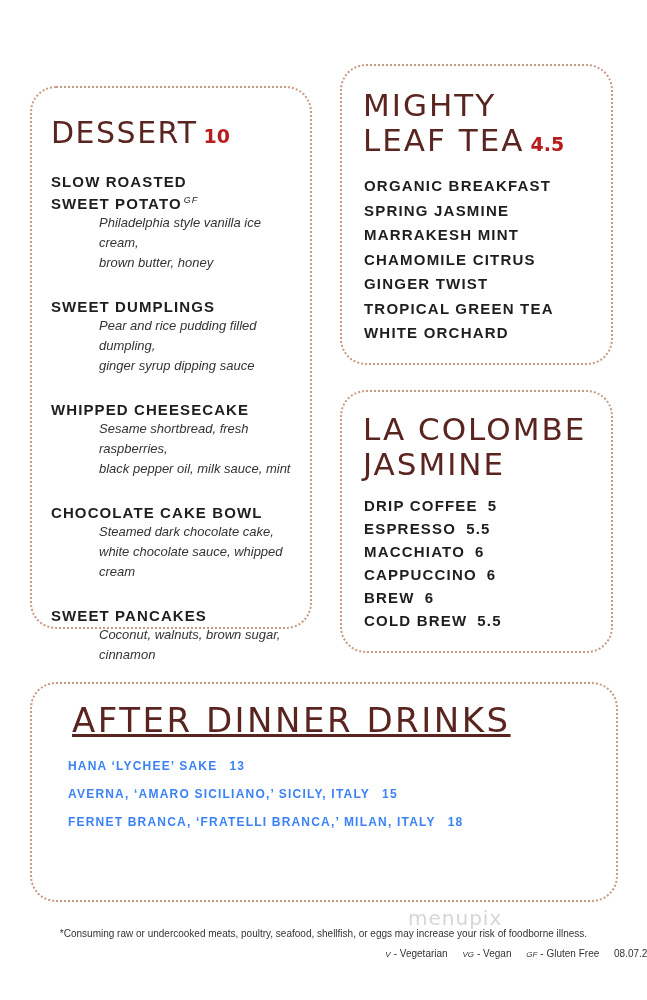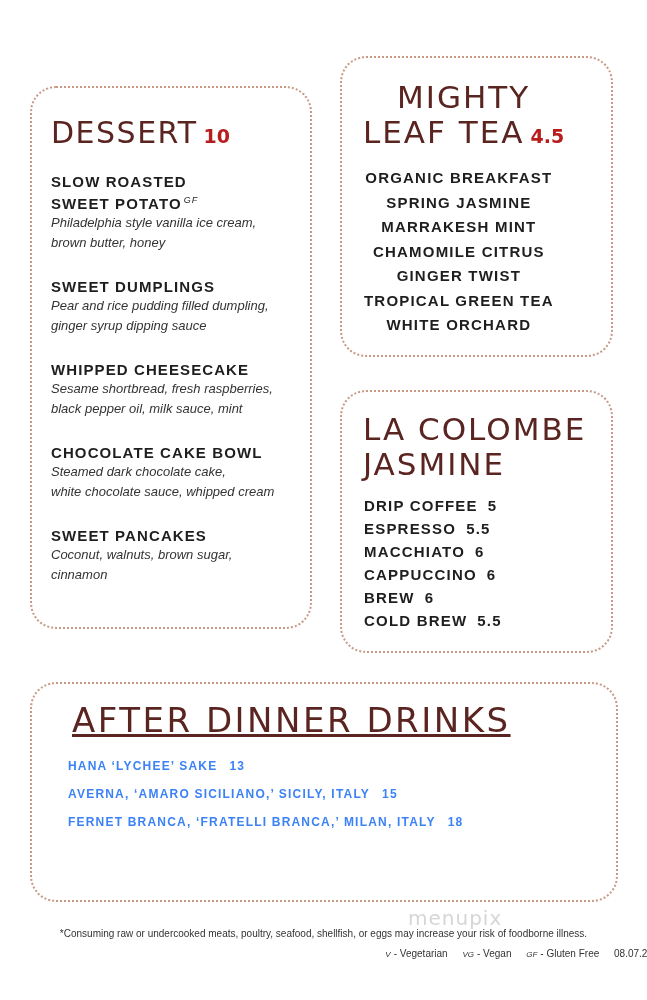--- a/index.html
+++ b/index.html
@@ -5,37 +5,37 @@
     html, body { margin: 0; padding: 0; }
     body {
       width: 647px; height: 1000px; background: #ffffff; position: relative; overflow: hidden;
       font-family: "Liberation Sans", "DejaVu Sans", sans-serif; color: #1e1e1e;
     }
     .box {
       position: absolute; box-sizing: border-box;
       border: 2px dotted #c89a86; border-radius: 26px; background: #fff;
     }
     #dessert { left: 30px; top: 86px; width: 282px; height: 543px; }
-    #tea { left: 340px; top: 56px; width: 273px; height: 301px; text-align: center; }
+    #tea { left: 340px; top: 64px; width: 273px; height: 301px; }
     #coffee { left: 340px; top: 390px; width: 273px; height: 263px; }
     #drinks { left: 30px; top: 682px; width: 588px; height: 220px; }
 
     .title {
       color: #5a2420; font-weight: normal; letter-spacing: 2px; margin: 0;
       font-family: "DejaVu Sans", "Liberation Sans", sans-serif;
     }
     .price-big { color: #b91c1c; font-weight: bold; letter-spacing: 0; }
 
     #dessert .title { position: absolute; left: 19px; top: 28px; font-size: 30px; line-height: 34px; letter-spacing: 1.5px; }
     #dessert .title .price-big { font-size: 19px; margin-left: 6px; }
     .dessert-list { position: absolute; left: 19px; top: 84px; right: 10px; }
     .dessert-item { margin-bottom: 24px; }
     .item-name { font-size: 15px; font-weight: bold; letter-spacing: 1.1px; line-height: 19px; color: #1e1e1e; }
     .item-name sup { font-size: 9px; font-style: italic; font-weight: normal; margin-left: 2px; }
-    .item-desc { font-size: 13px; font-style: italic; line-height: 20px; color: #333; font-family: "Liberation Sans", sans-serif; }
+    .item-desc { font-size: 13px; font-style: italic; line-height: 20px; color: #333; font-family: "Liberation Sans", sans-serif; margin-left: 48px; }
 
     #tea .title { position: absolute; left: 21px; top: 22px; font-size: 31px; line-height: 35px; }
     #tea .title .price-big { font-size: 19px; margin-left: 6px; }
     .tea-list { position: absolute; left: 22px; top: 108px; }
     .tea-item { font-size: 15px; font-weight: bold; letter-spacing: 1.2px; line-height: 24.5px; color: #1e1e1e; }
 
     #coffee .title { position: absolute; left: 21px; top: 20px; font-size: 31px; line-height: 35px; }
     .coffee-list { position: absolute; left: 22px; top: 102px; }
     .coffee-item { font-size: 15px; font-weight: bold; letter-spacing: 1.2px; line-height: 23px; color: #1e1e1e; }
     .coffee-item .p { margin-left: 10px; font-weight: bold; }

